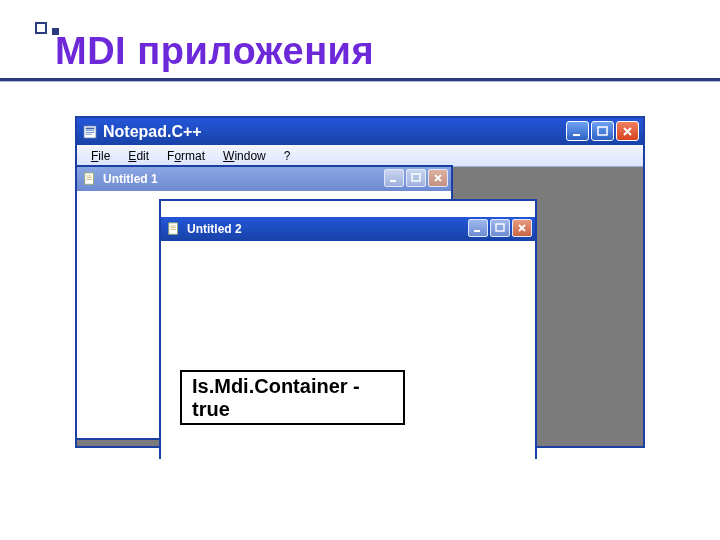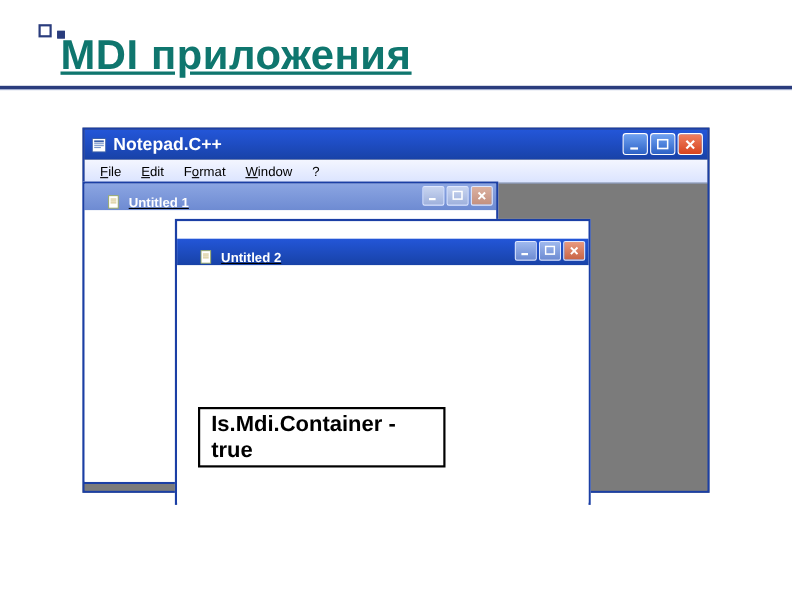--- a/index.html
+++ b/index.html
@@ -3,42 +3,42 @@
   <meta charset="utf-8">
   <style>
     * { margin:0; padding:0; box-sizing:border-box; }
     html,body { width:720px; height:540px; font-family:Arial, sans-serif; overflow:hidden; }
     body { background:#fff; }
 
     
     .bullet-box { position:absolute; left:35px; top:22px; width:12px; height:12px; border:2px solid #2a3c7d; background:#fff; }
     .bullet-box.small { left:52px; top:28px; width:7px; height:7px; background:#2a3c7d; }
 
-    .title { position:absolute; left:55px; top:30px; font-size:38px; color:#0f766e; letter-spacing:0.5px;text-decoration:underline; }
+    .title { position:absolute; left:55px; top:30px; font-size:38px; color:#6d28d9; letter-spacing:0.5px; }
     .title-underline { position:absolute; left:0; top:78px; width:720px; height:3px; background:#2a3c7d; box-shadow:0 1px 0 #adb8d7; }
 
     .screenshot { position:absolute; left:75px; top:116px; width:570px; height:332px; border:2px solid #1b3fa5; background:#7b7b7b; }
 
     .parent-title { height:27px; background:linear-gradient(#2356d8 0%, #1f4ec6 40%, #1842a7 100%); display:flex; align-items:center; position:relative; padding-left:6px; gap:6px; }
     .app-icon { width:14px; height:14px; display:inline-block; }
     .parent-title .caption { color:#fff; font-weight:bold; font-size:16px; }
     .win-btns { position:absolute; right:4px; top:3px; display:flex; gap:2px; }
     .win-btn { width:23px; height:20px; border:1px solid #fff; border-radius:3px; display:flex; align-items:center; justify-content:center; }
     .btn-min, .btn-max { background:linear-gradient(#6fa2f1,#2d62c6); }
     .btn-close { background:linear-gradient(#f08060,#d7441f); }
     .win-btn svg { display:block; }
 
     .menubar { height:22px; background:linear-gradient(#f4f6ff,#dbe4ff); border-bottom:1px solid #9aaedb; display:flex; align-items:center; gap:18px; padding-left:14px; font-size:12px; font-family:Tahoma, Arial, sans-serif; color:#000; }
     .menu-item { }
     .menu-item .ul { text-decoration:underline; }
 
     .mdi-area { position:relative; background:#7b7b7b; height:calc(100% - 49px); }
 
     .child-win { position:absolute; border:2px solid #1b3fa5; background:#fff; }
-    .child-title { height:24px; display:flex; align-items:flex-end; position:relative; padding-left:20px; gap:6px;text-decoration:underline; }
+    .child-title { height:24px; display:flex; align-items:center; position:relative; padding-left:6px; gap:6px; }
     .child-title.inactive { background:linear-gradient(#8ba5e2 0%, #6e8bd2 100%); }
     .child-title.active { background:linear-gradient(#2356d8 0%, #1842a7 100%);margin-top:16px; }
     .child-title .caption { color:#fff; font-weight:bold; font-size:12px; }
     .child-win .body { width:100%; height:calc(100% - 24px); background:#fff; }
 
     .child-btns { position:absolute; right:3px; top:2px; display:flex; gap:2px; }
     .cbtn { width:20px; height:18px; border:1px solid #dfe8ff; border-radius:2px; display:flex; align-items:center; justify-content:center; }
     .cbtn.min, .cbtn.max { background:linear-gradient(#9fb9ee,#6d8bd2); }
     .cbtn.close { background:linear-gradient(#e99a80,#c96445); }
     .inactive .cbtn.min, .inactive .cbtn.max { background:linear-gradient(#c9d5f0,#9fb1dc); }

